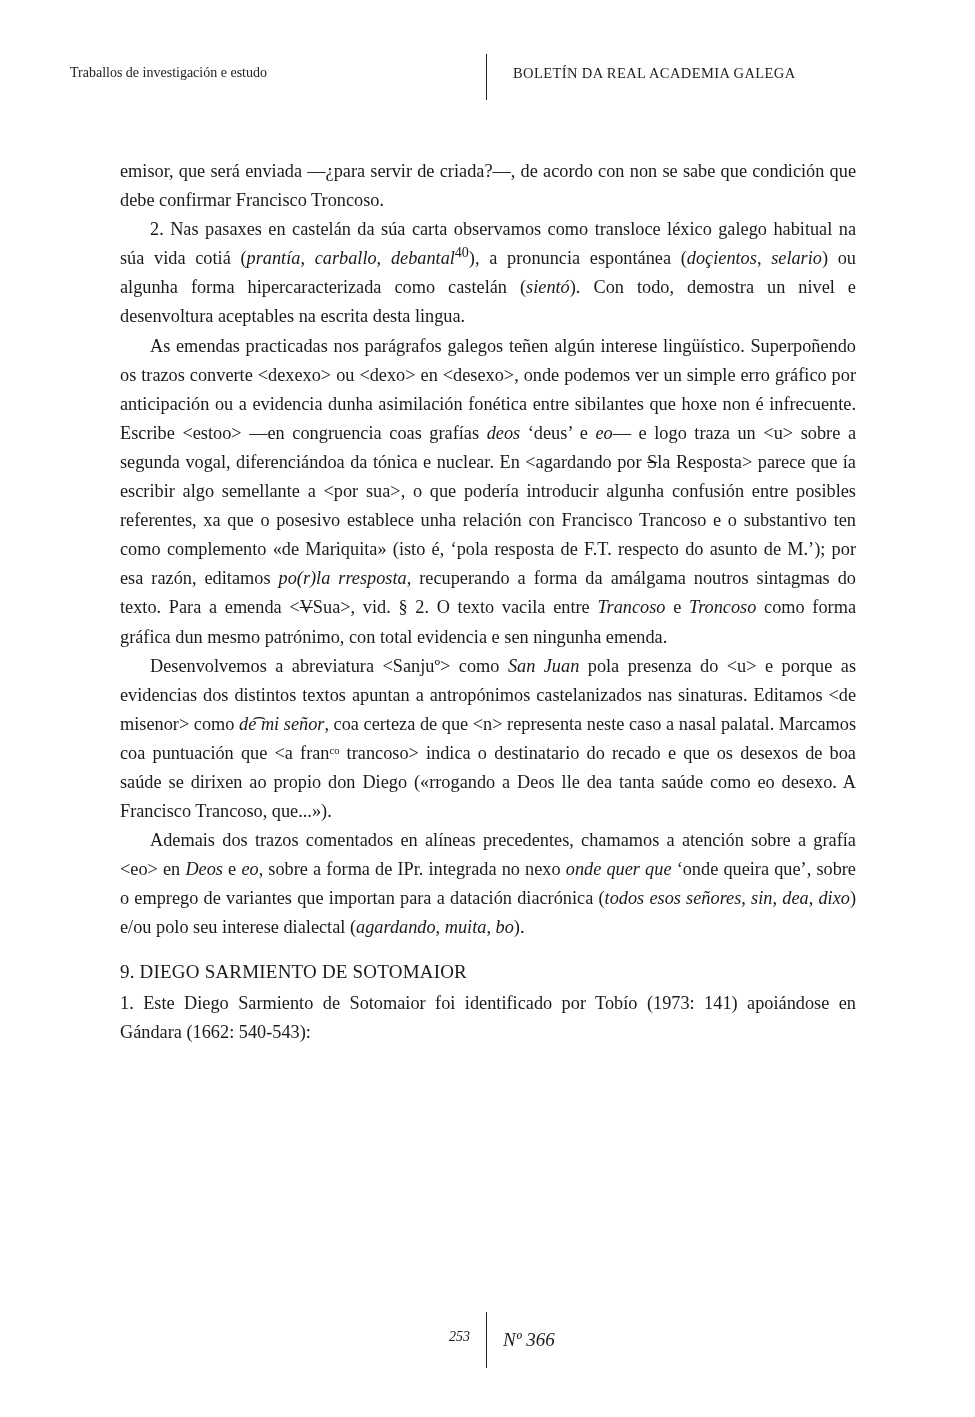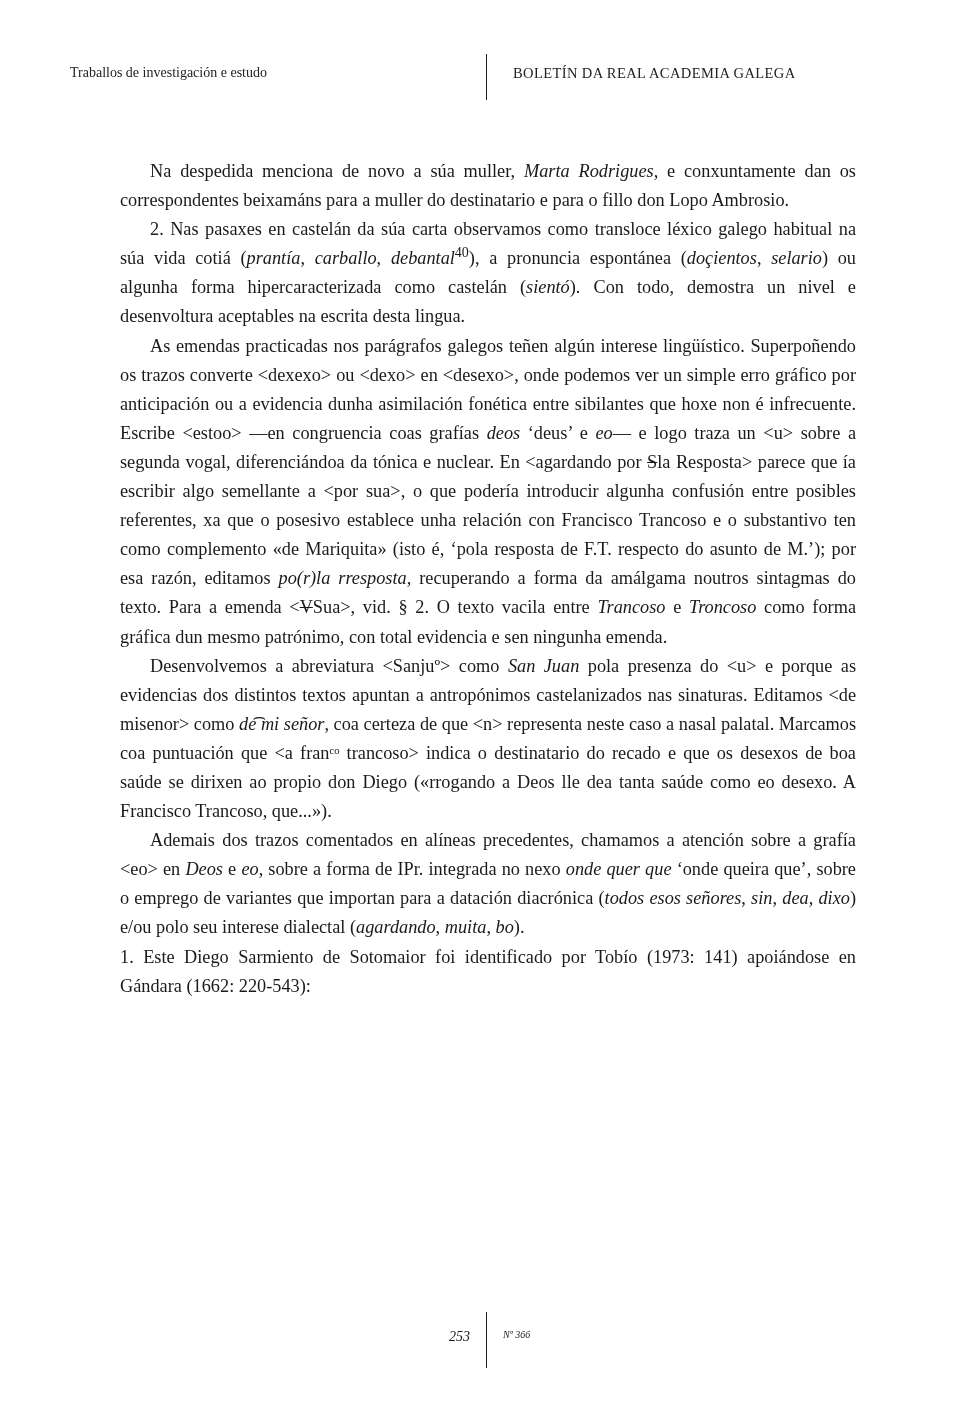--- a/index.html
+++ b/index.html
@@ -13,43 +13,44 @@
   .body p { margin: 0; text-align: justify; hyphens: manual; }
   .body p.ind { text-indent: 30px; }
   .body i { font-style: italic; }
   .strike { text-decoration: line-through; }
   sup { font-size: 14px; line-height: 0; vertical-align: super; }
   h2 { margin: 12px 0 0 0; font-weight: normal; font-size: 19px; line-height: 34px; letter-spacing: 0.2px; }
   .quote { margin: 18px 0 0 88px; font-size: 15.5px; line-height: 20px; text-align: justify; letter-spacing: 0.3px; }
   .footer { position: absolute; top: 1312px; left: 0; width: 975px; height: 56px; font-style: italic; }
   .footer .num { position: absolute; right: 505px; top: 17px; font-size: 14px; }
   .footer .rule { position: absolute; left: 486px; top: 0; width: 1px; height: 56px; background: #222; }
-  .footer .iss { position: absolute; left: 503px; top: 17px; font-size: 10px; }
+  .footer .iss { position: absolute; left: 503px; top: 17px; font-size: 19px; }
 </style>
 </head>
 <body>
 
 <div class="header">
   <span class="left">Traballos de investigación e estudo</span>
   <span class="rule"></span>
   <span class="right">BOLETÍN DA REAL ACADEMIA GALEGA</span>
 </div>
 
 <div class="body">
+  <p><span>emisor, que será enviada —¿para servir de criada?—, de acordo con non se sabe que condición que debe confirmar Francisco Troncoso.</span></p>
 
-  <p class="ind"><span>Na despedida menciona de novo a súa muller, </span><i>Marta Rodrigues</i><span>, e conxuntamente dan os correspondentes beixamáns para a muller do destinatario e para o fillo don Lopo Ambrosio.</span></p>
 
   <p class="ind"><span>2. Nas pasaxes en castelán da súa carta observamos como transloce léxico galego habitual na súa vida cotiá (</span><i>prantía</i><span>, </span><i>carballo</i><span>, </span><i>debantal</i><sup>40</sup><span>), a pronuncia espontánea (</span><i>doçientos</i><span>, </span><i>selario</i><span>) ou algunha forma hipercaracterizada como castelán (</span><i>sientó</i><span>). Con todo, demostra un nivel e desenvoltura aceptables na escrita desta lingua.</span></p>
 
   <p class="ind"><span>As emendas practicadas nos parágrafos galegos teñen algún interese lingüístico. Superpoñendo os trazos converte &lt;dexexo&gt; ou &lt;dexo&gt; en &lt;desexo&gt;, onde podemos ver un simple erro gráfico por anticipación ou a evidencia dunha asimilación fonética entre sibilantes que hoxe non é infrecuente. Escribe &lt;estoo&gt; —en congruencia coas grafías </span><i>deos</i><span> ‘deus’ e </span><i>eo</i><span>— e logo traza un &lt;u&gt; sobre a segunda vogal, diferenciándoa da tónica e nuclear. En &lt;agardando por </span><span class="strike">S</span><span>la Resposta&gt; parece que ía escribir algo semellante a &lt;por sua&gt;, o que podería introducir algunha confusión entre posibles referentes, xa que o posesivo establece unha relación con Francisco Trancoso e o substantivo ten como complemento «de Mariquita» (isto é, ‘pola resposta de F.T. respecto do asunto de M.’); por esa razón, editamos </span><i>po(r)la rresposta</i><span>, recuperando a forma da amálgama noutros sintagmas do texto. Para a emenda &lt;</span><span class="strike">V</span><span>Sua&gt;, vid. § 2. O texto vacila entre </span><i>Trancoso</i><span> e </span><i>Troncoso</i><span> como forma gráfica dun mesmo patrónimo, con total evidencia e sen ningunha emenda.</span></p>
 
   <p class="ind"><span>Desenvolvemos a abreviatura &lt;Sanjuº&gt; como </span><i>San Juan</i><span> pola presenza do &lt;u&gt; e porque as evidencias dos distintos textos apuntan a antropónimos castelanizados nas sinaturas. Editamos &lt;de misenor&gt; como </span><i>de͡ mi señor</i><span>, coa certeza de que &lt;n&gt; representa neste caso a nasal palatal. Marcamos coa puntuación que &lt;a franᶜᵒ trancoso&gt; indica o destinatario do recado e que os desexos de boa saúde se dirixen ao propio don Diego («rrogando a Deos lle dea tanta saúde como eo desexo. A Francisco Trancoso, que...»).</span></p>
 
   <p class="ind"><span>Ademais dos trazos comentados en alíneas precedentes, chamamos a atención sobre a grafía &lt;eo&gt; en </span><i>Deos</i><span> e </span><i>eo</i><span>, sobre a forma de IPr. integrada no nexo </span><i>onde quer que</i><span> ‘onde queira que’, sobre o emprego de variantes que importan para a datación diacrónica (</span><i>todos esos señores</i><span>, </span><i>sin</i><span>, </span><i>dea</i><span>, </span><i>dixo</i><span>) e/ou polo seu interese dialectal (</span><i>agardando</i><span>, </span><i>muita</i><span>, </span><i>bo</i><span>).</span></p>
 
-  <p>1. Este Diego Sarmiento de Sotomaior foi identificado por Tobío (1973: 141) apoiándose en Gándara (1662: 220-543):</p>
+  <h2>9. DIEGO SARMIENTO DE SOTOMAIOR</h2>
+  <p>1. Este Diego Sarmiento de Sotomaior foi identificado por Tobío (1973: 141) apoiándose en Gándara (1662: 540-543):</p>
 </div>
 
 <div class="footer">
   <span class="num">253</span>
   <span class="rule"></span>
   <span class="iss">Nº 366</span>
 </div>
 
 </body></html>

